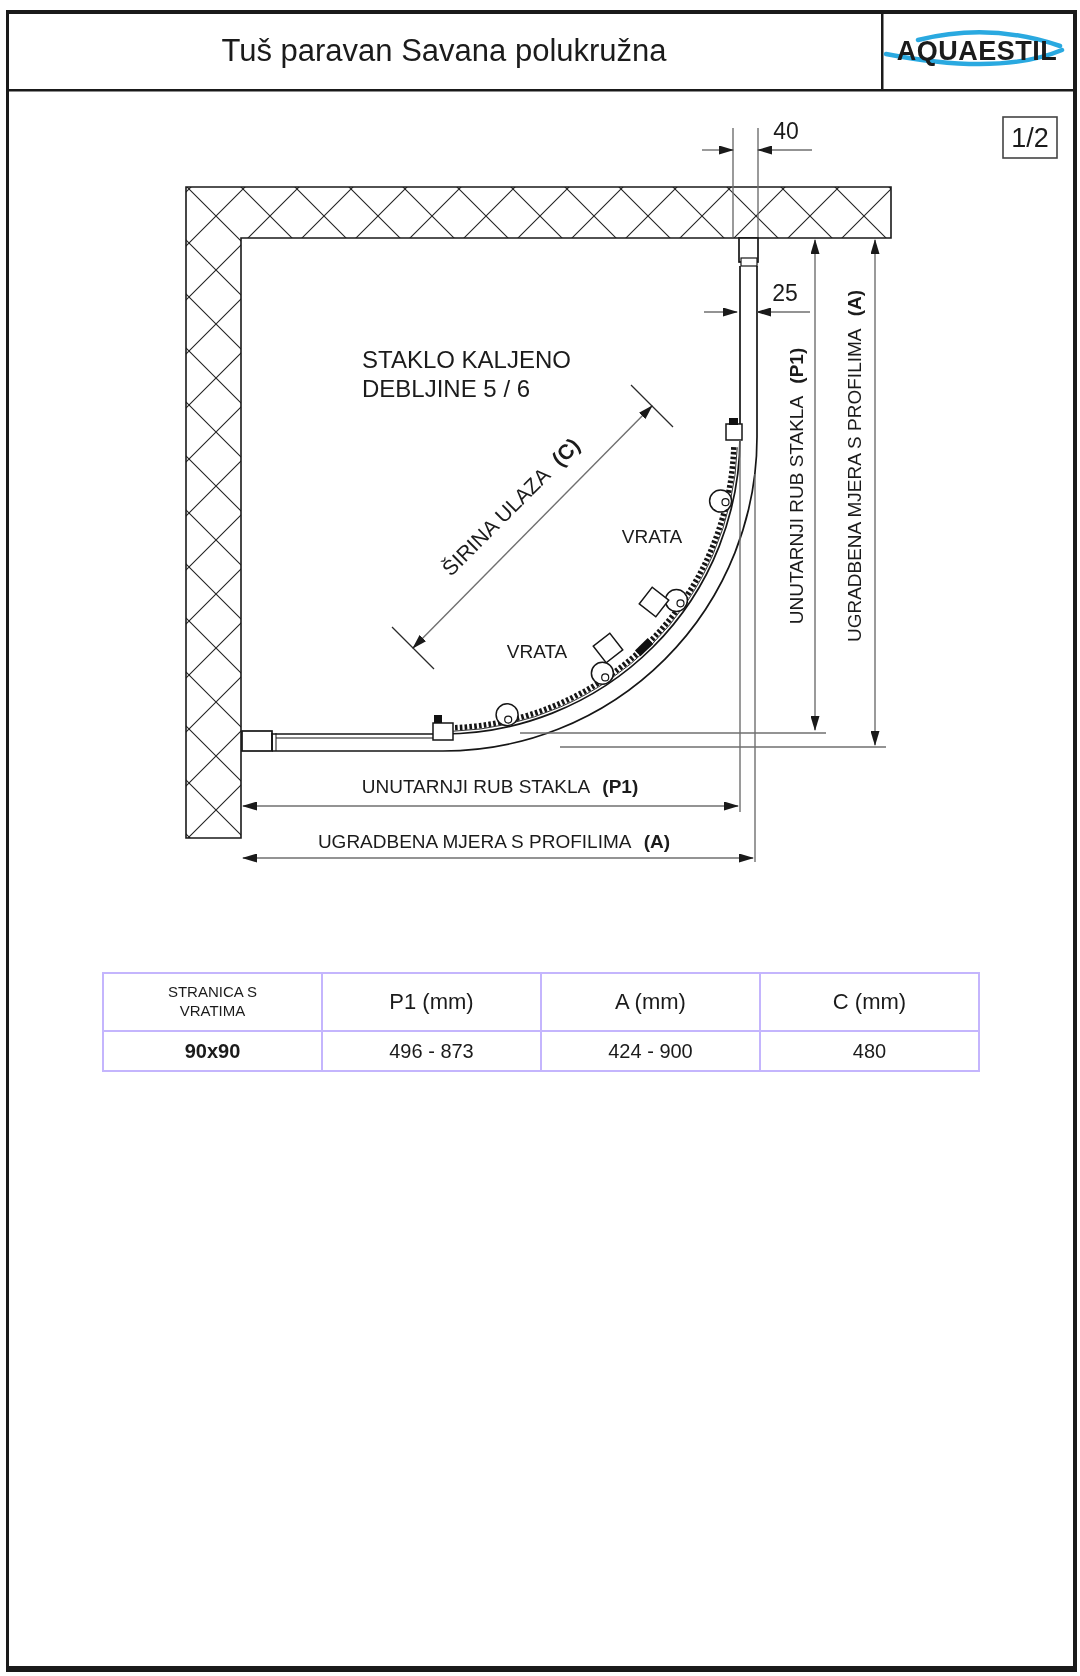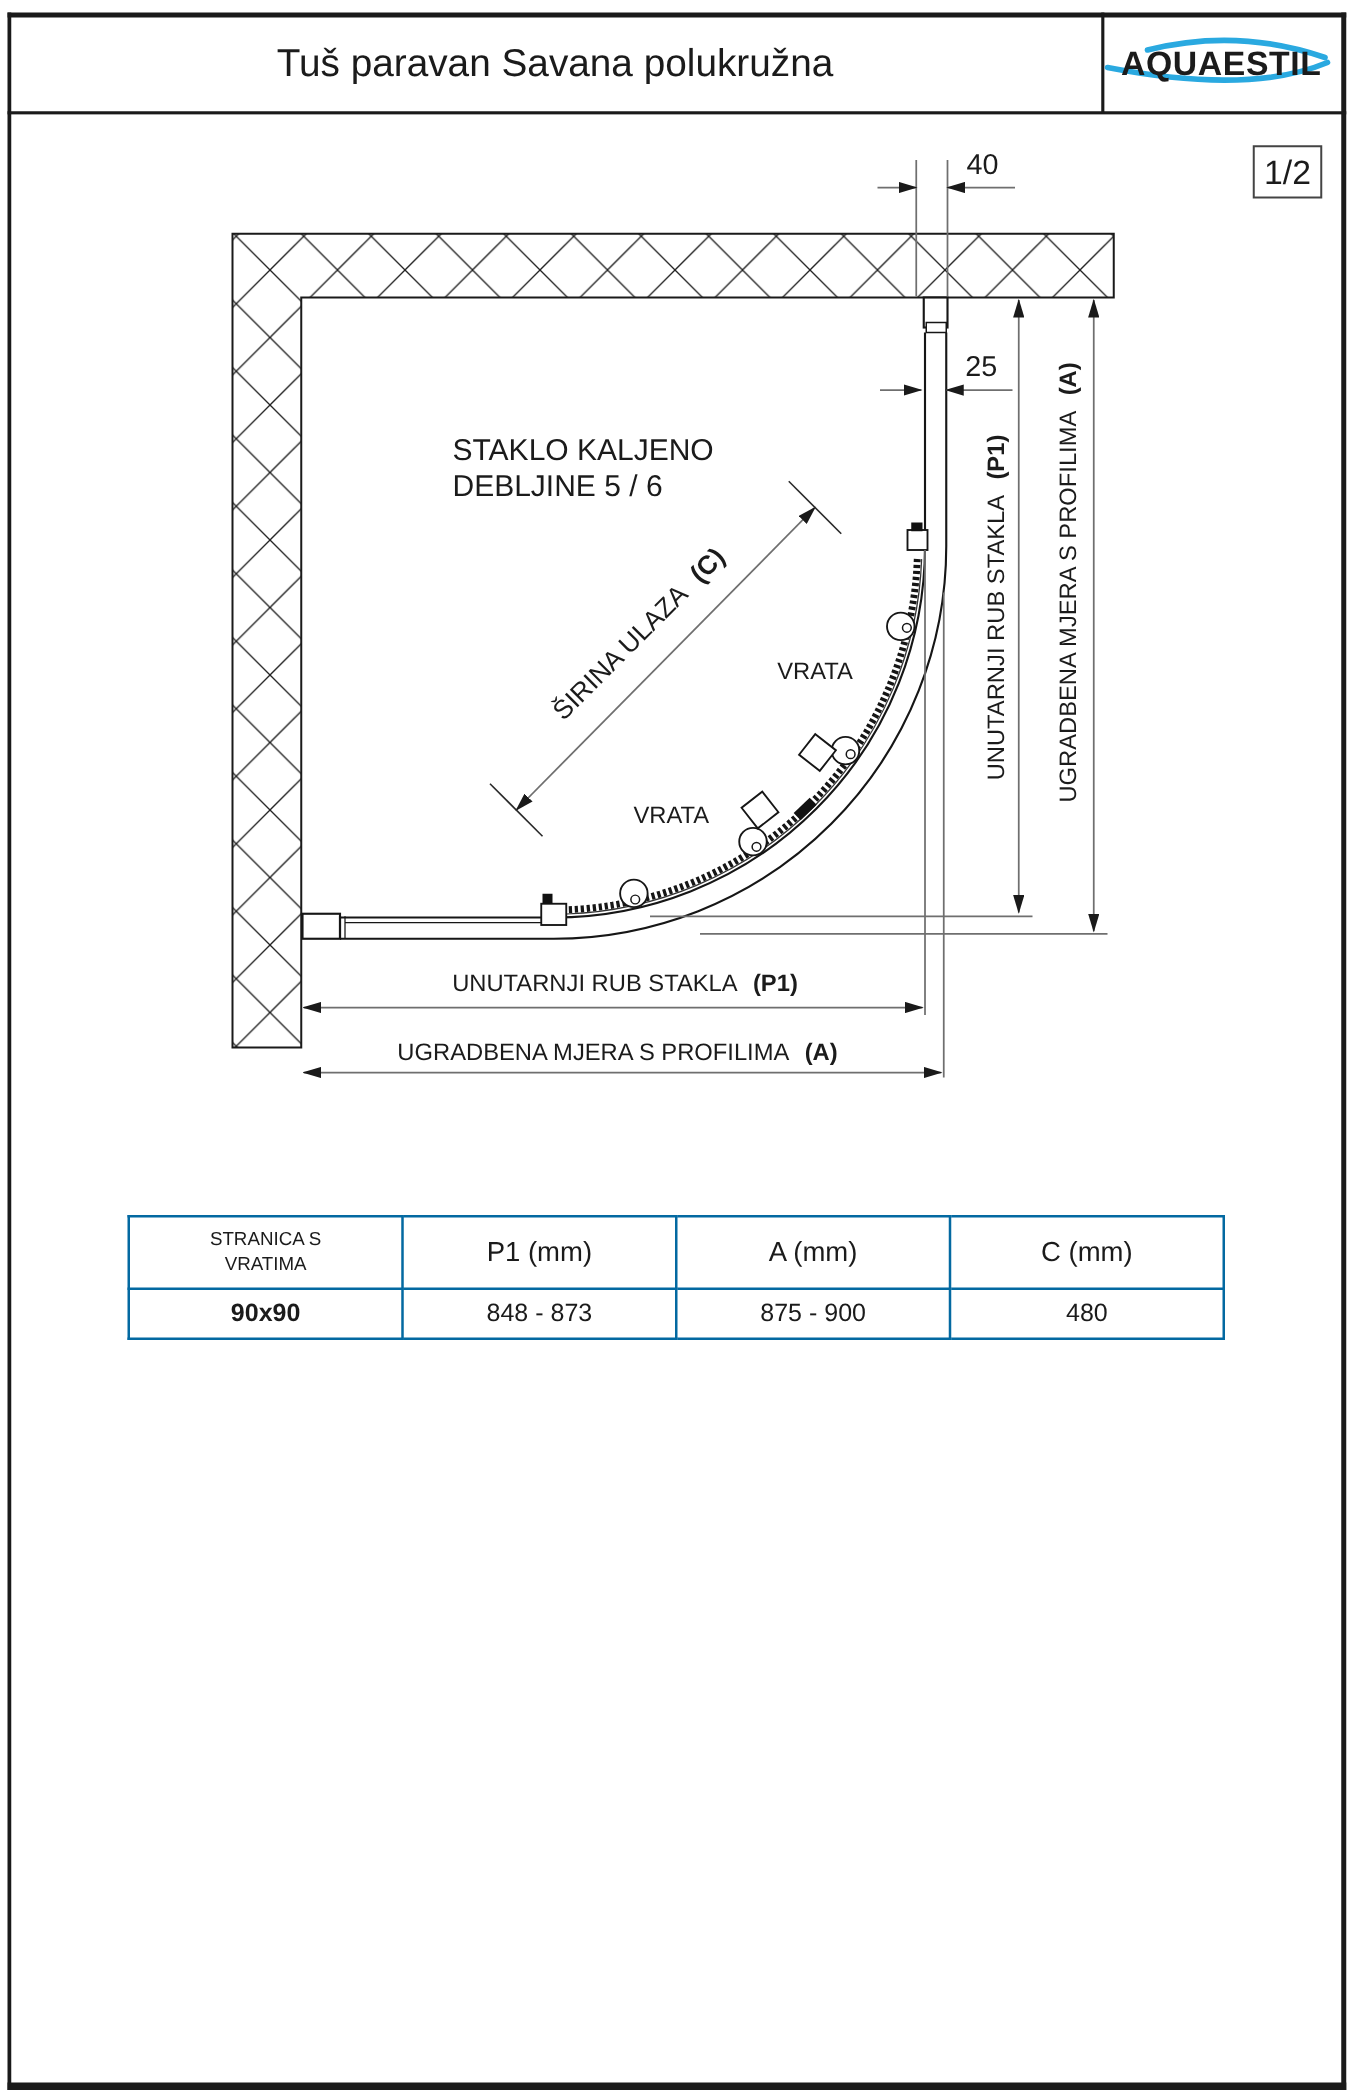--- a/index.html
+++ b/index.html
@@ -2,21 +2,21 @@
 <html><head>
 <meta charset="utf-8">
 <style>
   html,body{margin:0;padding:0;background:#ffffff;}
   .page{position:relative;width:1080px;height:1676px;background:#ffffff;overflow:hidden;
         font-family:"Liberation Sans",sans-serif;color:#1b1b1b;}
   svg text{font-family:"Liberation Sans",sans-serif;fill:#1b1b1b;}
   
   .spec-wrap{position:absolute;left:102px;top:972px;width:878px;}
   table.spec{border-collapse:collapse;table-layout:fixed;width:878px;background:#fff;}
-  table.spec th,table.spec td{border:2px solid #0369a1;text-align:center;vertical-align:middle;padding:0;}
+  table.spec th,table.spec td{border:2px solid #c4b5fd;text-align:center;vertical-align:middle;padding:0;}
   table.spec th{height:56px;font-weight:normal;font-size:22px;}
   table.spec th .twoline{display:inline-block;max-width:122px;font-size:15px;line-height:1.3;}
   table.spec td{height:38px;font-size:20px;}
   table.spec td.size-col{font-weight:bold;}
 </style>
 </head>
 <body>
 
 <div class="page">
 
@@ -177,21 +177,21 @@
             <span class="twoline">STRANICA S VRATIMA</span>
           </th>
           <th>P1 (mm)</th>
           <th>A (mm)</th>
           <th>C (mm)</th>
         </tr>
       </thead>
       <tbody>
         <tr>
           <td class="size-col">90x90</td>
-          <td>848 - 873</td>
-          <td>875 - 900</td>
+          <td>496 - 873</td>
+          <td>424 - 900</td>
           <td>480</td>
         </tr>
       </tbody>
     </table>
   </div>
 
 </div>
 
 </body></html>

